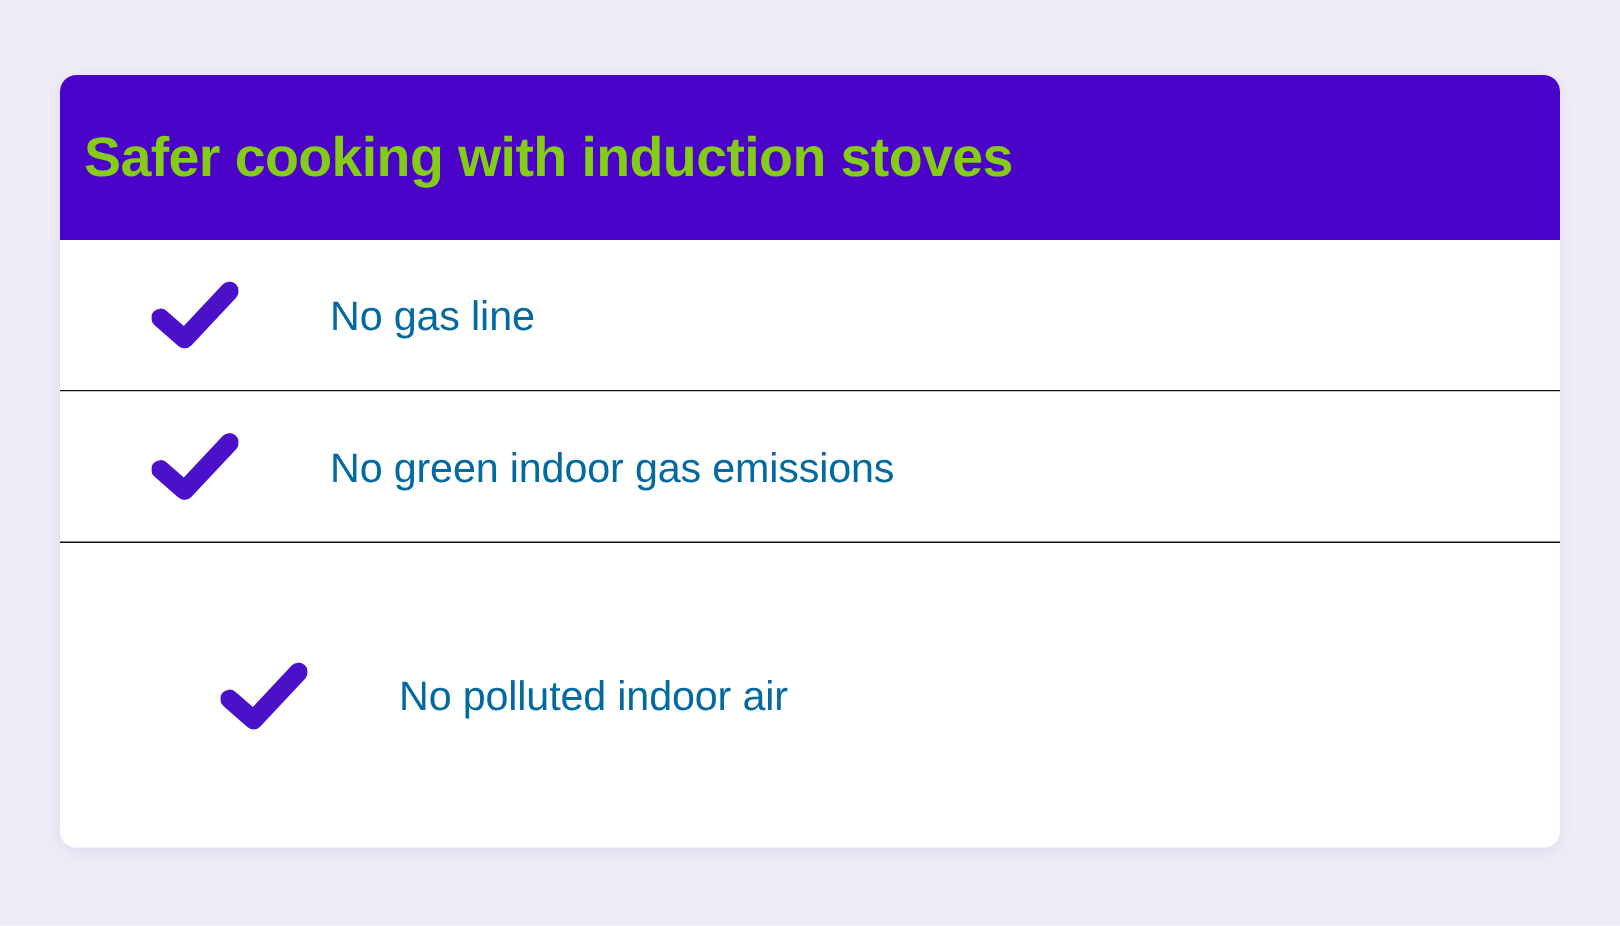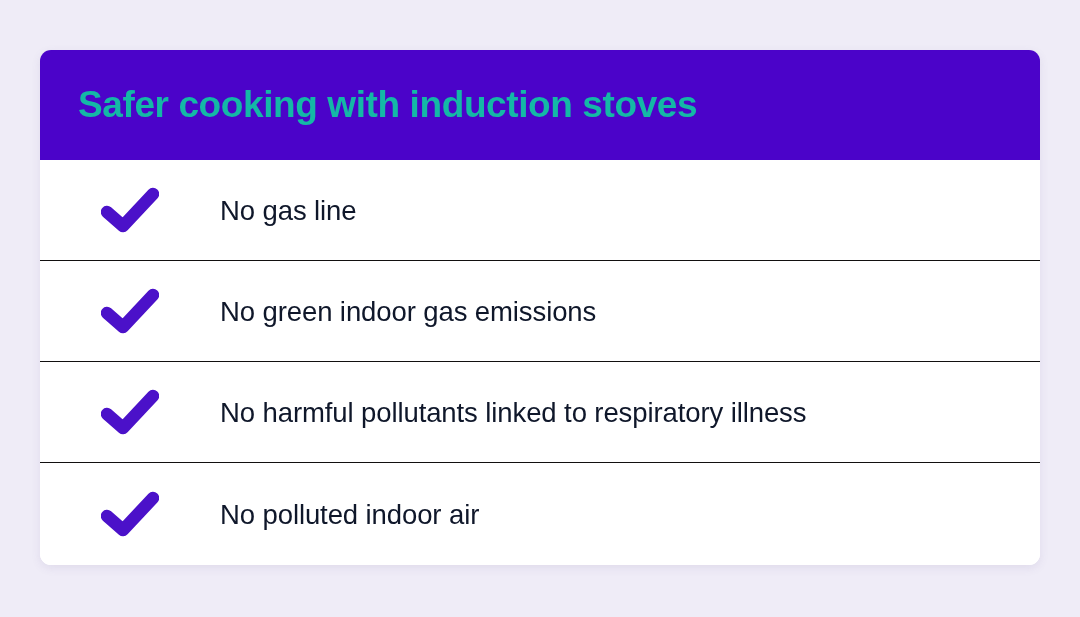--- a/index.html
+++ b/index.html
@@ -32,25 +32,25 @@
     flex-direction: column;
   }
   .card-header {
     height: 110px;
     background: #4b03c9;
     display: flex;
     align-items: center;
     flex: 0 0 auto;
   }
   .card-title {
-    color: #14b8a6;
+    color: #84cc16;
     font-size: 37px;
     font-weight: bold;
     letter-spacing: -0.4px;
-    padding-left: 38px;
+    padding-left: 16px;
     line-height: 1.1;
     white-space: nowrap;
   }
   .list {
     flex: 1 1 auto;
     display: flex;
     flex-direction: column;
   }
   .list-item {
     height: 101px;
@@ -58,36 +58,37 @@
     display: flex;
     align-items: center;
     box-sizing: border-box;
     border-bottom: 1.5px solid #12100f;
     background: #ffffff;
   }
   .list-item.last {
     border-bottom: none;
     flex: 1 1 auto;
     height: auto;
+    padding-left: 46px;
   }
   .check-cell {
     width: 180px;
     flex: 0 0 180px;
     display: flex;
     align-items: center;
     justify-content: center;
   }
   .check-icon {
     display: block;
     width: 58px;
     height: 46px;
   }
   .item-label {
     font-size: 27.5px;
-    color: #0f172a;
+    color: #0369a1;
     letter-spacing: -0.1px;
     line-height: 1.2;
     white-space: nowrap;
   }
 </style>
 </head>
 <body>
 
 <div class="page">
 
@@ -110,28 +111,20 @@
 
       <div class="list-item">
         <div class="check-cell">
           <svg class="check-icon" viewBox="0 0 58 46">
             <path d="M6 25 L22 39 L52 7" fill="none" stroke="#4b11c9" stroke-width="12.5" stroke-linecap="round" stroke-linejoin="round"></path>
           </svg>
         </div>
         <div class="item-label">No green indoor gas emissions</div>
       </div>
 
-      <div class="list-item">
-        <div class="check-cell">
-          <svg class="check-icon" viewBox="0 0 58 46">
-            <path d="M6 25 L22 39 L52 7" fill="none" stroke="#4b11c9" stroke-width="12.5" stroke-linecap="round" stroke-linejoin="round"></path>
-          </svg>
-        </div>
-        <div class="item-label">No harmful pollutants linked to respiratory illness</div>
-      </div>
 
       <div class="list-item last">
         <div class="check-cell">
           <svg class="check-icon" viewBox="0 0 58 46">
             <path d="M6 25 L22 39 L52 7" fill="none" stroke="#4b11c9" stroke-width="12.5" stroke-linecap="round" stroke-linejoin="round"></path>
           </svg>
         </div>
         <div class="item-label">No polluted indoor air</div>
       </div>
 

